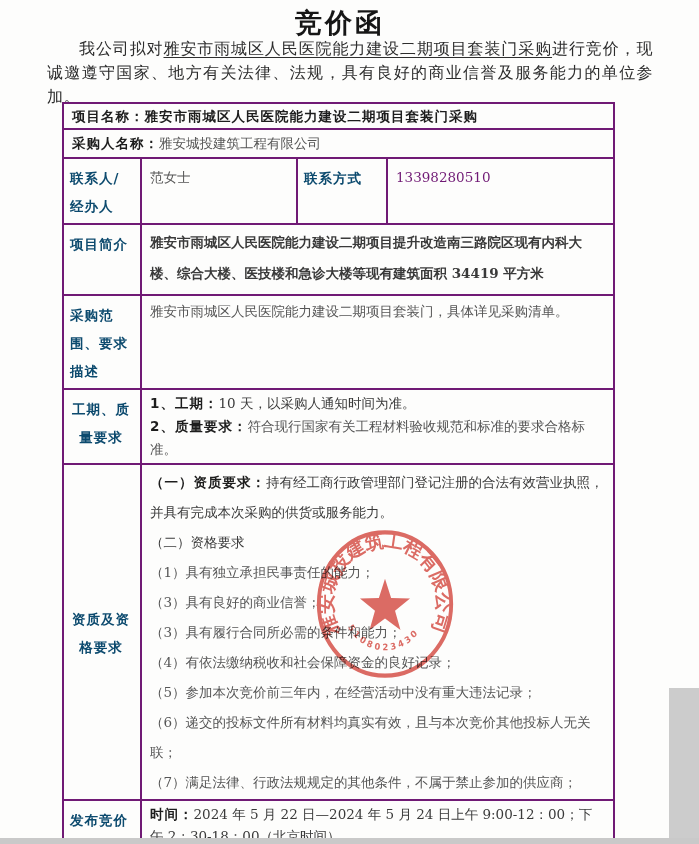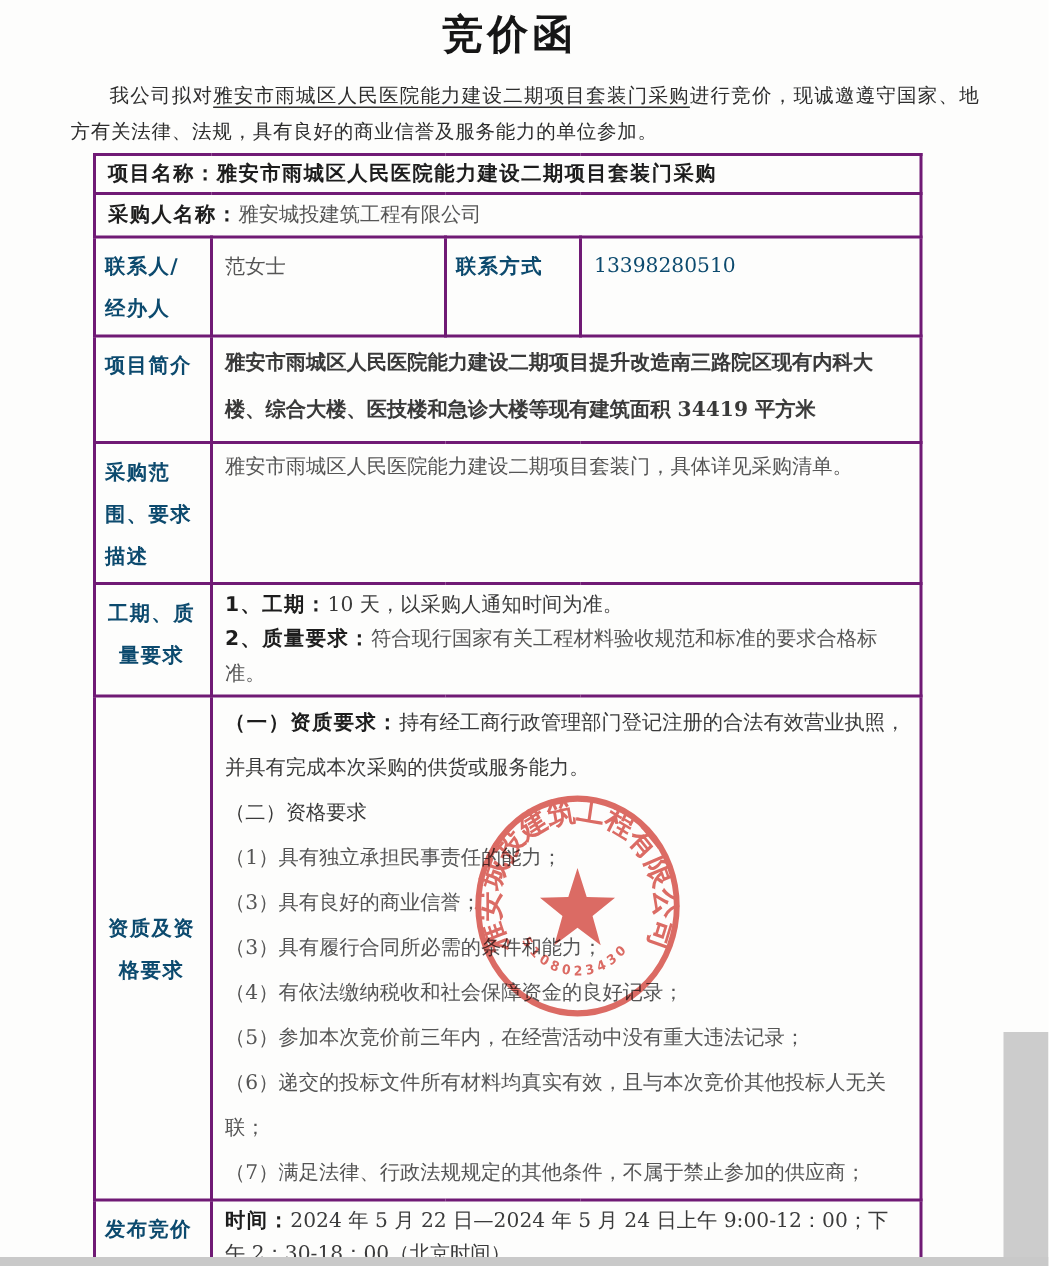--- a/index.html
+++ b/index.html
@@ -21,22 +21,22 @@
     background: #c9c9c9;
   }
   .doc-title {
     position: absolute; top: 5px; left: 0; width: 680px;
     text-align: center;
     font-size: 27px; font-weight: bold; letter-spacing: 3px;
     color: #161616;
     font-family: "DejaVu Serif", "Liberation Serif", serif;
   }
   .intro {
-    position: absolute; top: 53px; left: 47px; width: 606px;
-    font-size: 13px; line-height: 24px; color: #2d2d2d;
+    position: absolute; top: 37px; left: 47px; width: 606px;
+    font-size: 16px; line-height: 24px; color: #2d2d2d;
     text-indent: 2em; letter-spacing: 0.5px;
     text-align: justify;
   }
   .u { text-decoration: underline; text-underline-offset: 3px; }
 
   table.bid-table {
     position: absolute; left: 62px; top: 102px;
     width: 551px;
     border-collapse: collapse;
     table-layout: fixed;
@@ -55,21 +55,21 @@
   }
   td.label-cell {
     font-family: "DejaVu Sans", "Liberation Sans", sans-serif;
     font-weight: bold; color: #0c4a6e; letter-spacing: 1px;
     line-height: 2.1;
     padding-left: 6px; padding-top: 5px;
   }
   td.v-mid { vertical-align: middle; }
   td.t-center { text-align: center; }
   .val { color: #555555; }
-  .num { font-family: "DejaVu Serif", "Liberation Serif", serif; color: #0c4a6e; }
+  .num { font-family: "DejaVu Serif", "Liberation Serif", serif; color: #701a75; }
 
   .row1-cell { height: 25px; line-height: 20px; }
   .row2-cell { height: 28px; line-height: 23px; }
   .row3-cell { height: 60px; }
   .row3-cell .cell-inner { padding-top: 8px; }
   .profile-cell { height: 71px; line-height: 31px; padding-top: 3px; font-weight: bold; }
   .scope-cell   { height: 55px; line-height: 26px; padding-top: 7px; }
   .schedule-cell{ height: 54px; line-height: 23px; padding-top: 5px; }
   .qual-cell    { height: 300px; line-height: 30px; padding-top: 6px; padding-left: 14px;}
   .qual-cell p  { margin: 0; }

